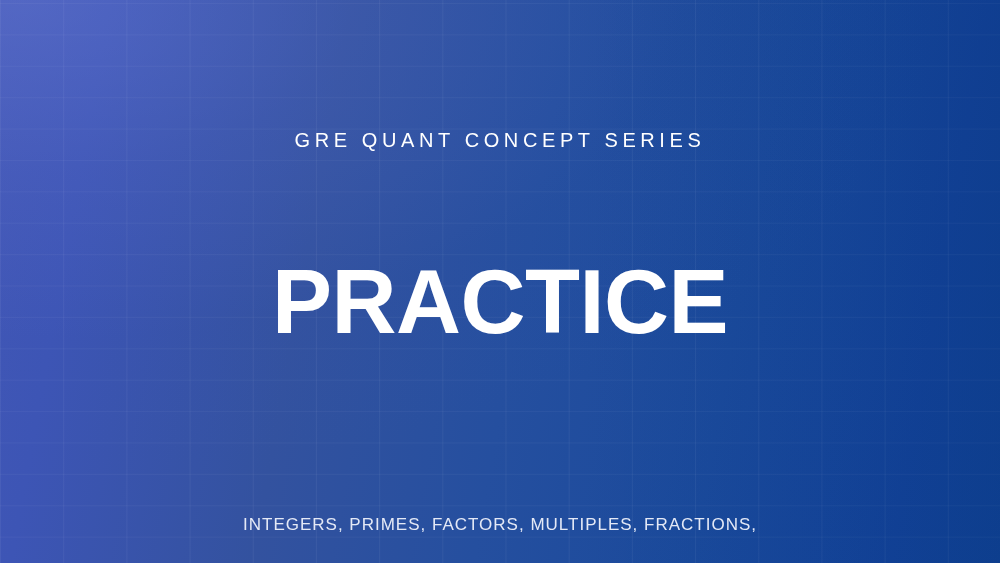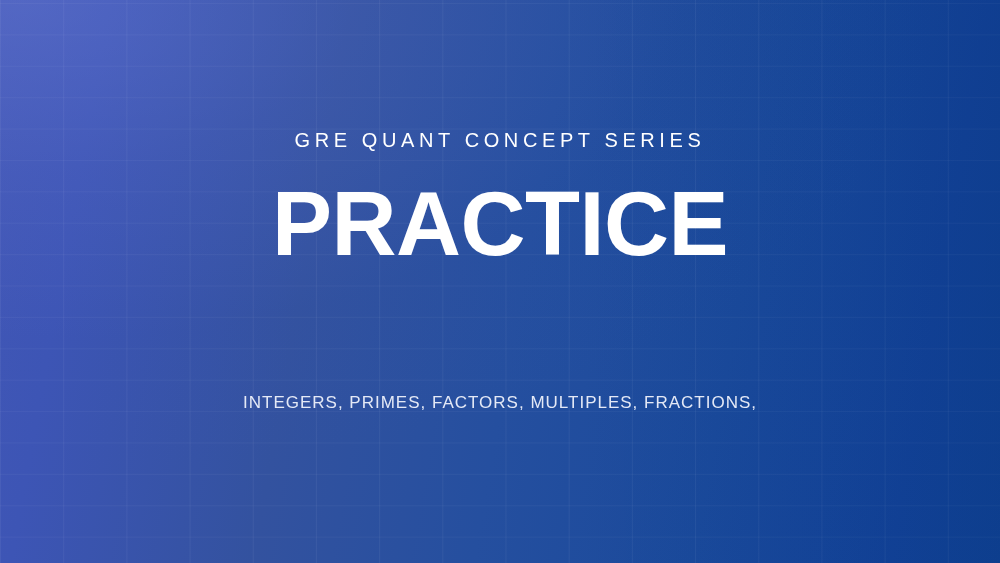--- a/index.html
+++ b/index.html
@@ -83,21 +83,21 @@
     font-size: 20px;
     font-weight: 400;
     letter-spacing: 4.6px;
     color: #ffffff;
     text-transform: uppercase;
     line-height: 1;
     white-space: nowrap;
   }
 
   .title {
-    margin-top: 31px;
+    margin-top: 109px;
     font-size: 90px;
     font-weight: 700;
     letter-spacing: -0.5px;
     color: #ffffff;
     text-transform: uppercase;
     line-height: 0.96;
     white-space: nowrap;
   }
 
   .subtitle {
@@ -105,20 +105,21 @@
     font-size: 17px;
     font-weight: 400;
     letter-spacing: 1.0px;
     line-height: 25px;
     color: #e4e9f6;
     text-transform: uppercase;
   }
   .subtitle__line {
     display: block;
     white-space: nowrap;
+    margin-top: 44px;
   }
 </style>
 </head>
 <body>
 
 <div class="slide">
 
   <div class="slide__glow"></div>
   <div class="slide__grid"></div>
   <div class="slide__vignette"></div>

